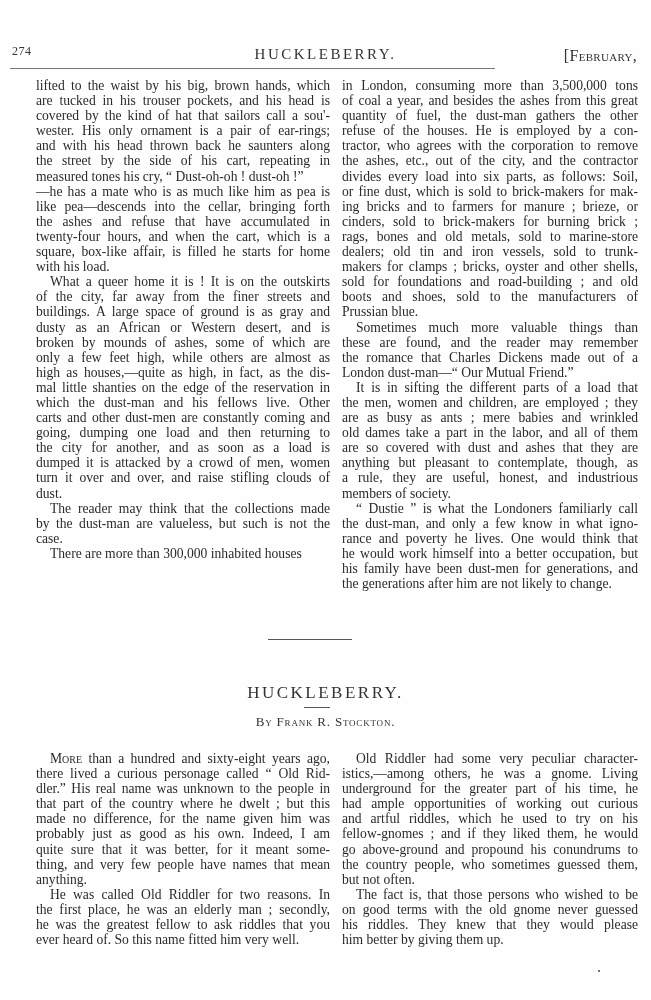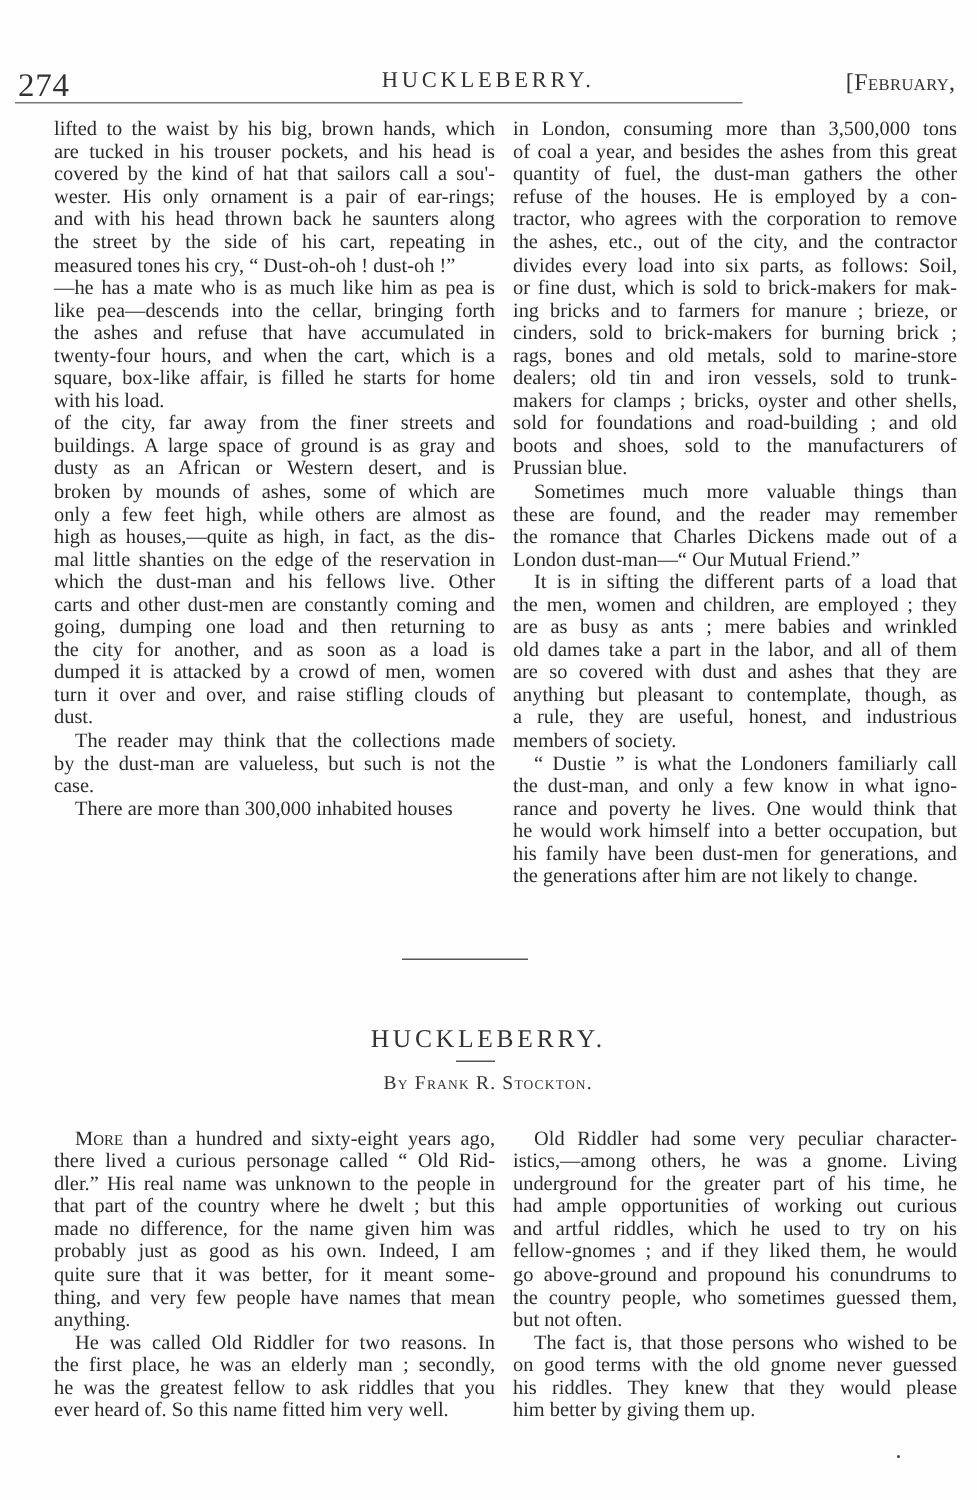--- a/index.html
+++ b/index.html
@@ -1,20 +1,20 @@
 <!DOCTYPE html>
 <html><head>
 <meta charset="utf-8">
 <style>
   html, body { margin: 0; padding: 0; background: #ffffff; }
   body { width: 651px; height: 1000px; position: relative; overflow: hidden;
          font-family: "Liberation Serif", "DejaVu Serif", serif; color: #2a2a2a; }
   .page { position: absolute; left: 0; top: 0; width: 651px; height: 1000px; background: #fefefe; }
   .running-head { position: absolute; top: 40px; left: 0; width: 651px; height: 24px; }
-  .page-num { position: absolute; left: 12px; top: 4px; font-size: 22px; letter-spacing: 0.5px; color: #333; }
+  .page-num { position: absolute; left: 12px; top: 4px; font-size: 12px; letter-spacing: 0.5px; color: #333; }
   .running-title { position: absolute; left: 0; width: 651px; top: 6px; text-align: center; font-size: 15px; letter-spacing: 2.5px; color: #333; }
   .running-month { position: absolute; right: 14px; top: 7px; font-size: 16px; font-variant: small-caps; letter-spacing: 0.3px; color: #333; }
   .head-rule { position: absolute; left: 10px; top: 68px; width: 485px; height: 1px; background: #777; }
   .col { position: absolute; font-size: 13.6px; line-height: 15.1px; margin-left: 22px; }
   .col1 { left: 14px; width: 294px; }
   .col2 { left: 320px; width: 296px; }
   .line { display: block; white-space: nowrap; text-align: justify; text-align-last: justify; height: 15.1px; overflow: visible; }
   .line.last { text-align-last: left; }
   .line.indent { padding-left: 14px; }
   .top-section .col { top: 78px; }
@@ -46,20 +46,21 @@
         <span class="line">wester.  His only ornament is a pair of ear-rings;</span>
         <span class="line">and with his head thrown back he saunters along</span>
         <span class="line">the street by the side of his cart, repeating in</span>
         <span class="line last">measured tones his cry, “ Dust-oh-oh ! dust-oh !”</span>
         <span class="line">—he has a mate who is as much like him as pea is</span>
         <span class="line">like pea—descends into the cellar, bringing forth</span>
         <span class="line">the ashes and refuse that have accumulated in</span>
         <span class="line">twenty-four hours, and when the cart, which is a</span>
         <span class="line">square, box-like affair, is filled he starts for home</span>
         <span class="line last">with his load.</span>
+        <span class="line indent">What a queer home it is !  It is on the outskirts</span>
         <span class="line">of the city, far away from the finer streets and</span>
         <span class="line">buildings.  A large space of ground is as gray and</span>
         <span class="line">dusty as an African or Western desert, and is</span>
         <span class="line">broken by mounds of ashes, some of which are</span>
         <span class="line">only a few feet high, while others are almost as</span>
         <span class="line">high as houses,—quite as high, in fact, as the dis-</span>
         <span class="line">mal little shanties on the edge of the reservation in</span>
         <span class="line">which the dust-man and his fellows live.  Other</span>
         <span class="line">carts and other dust-men are constantly coming and</span>
         <span class="line">going, dumping one load and then returning to</span>

